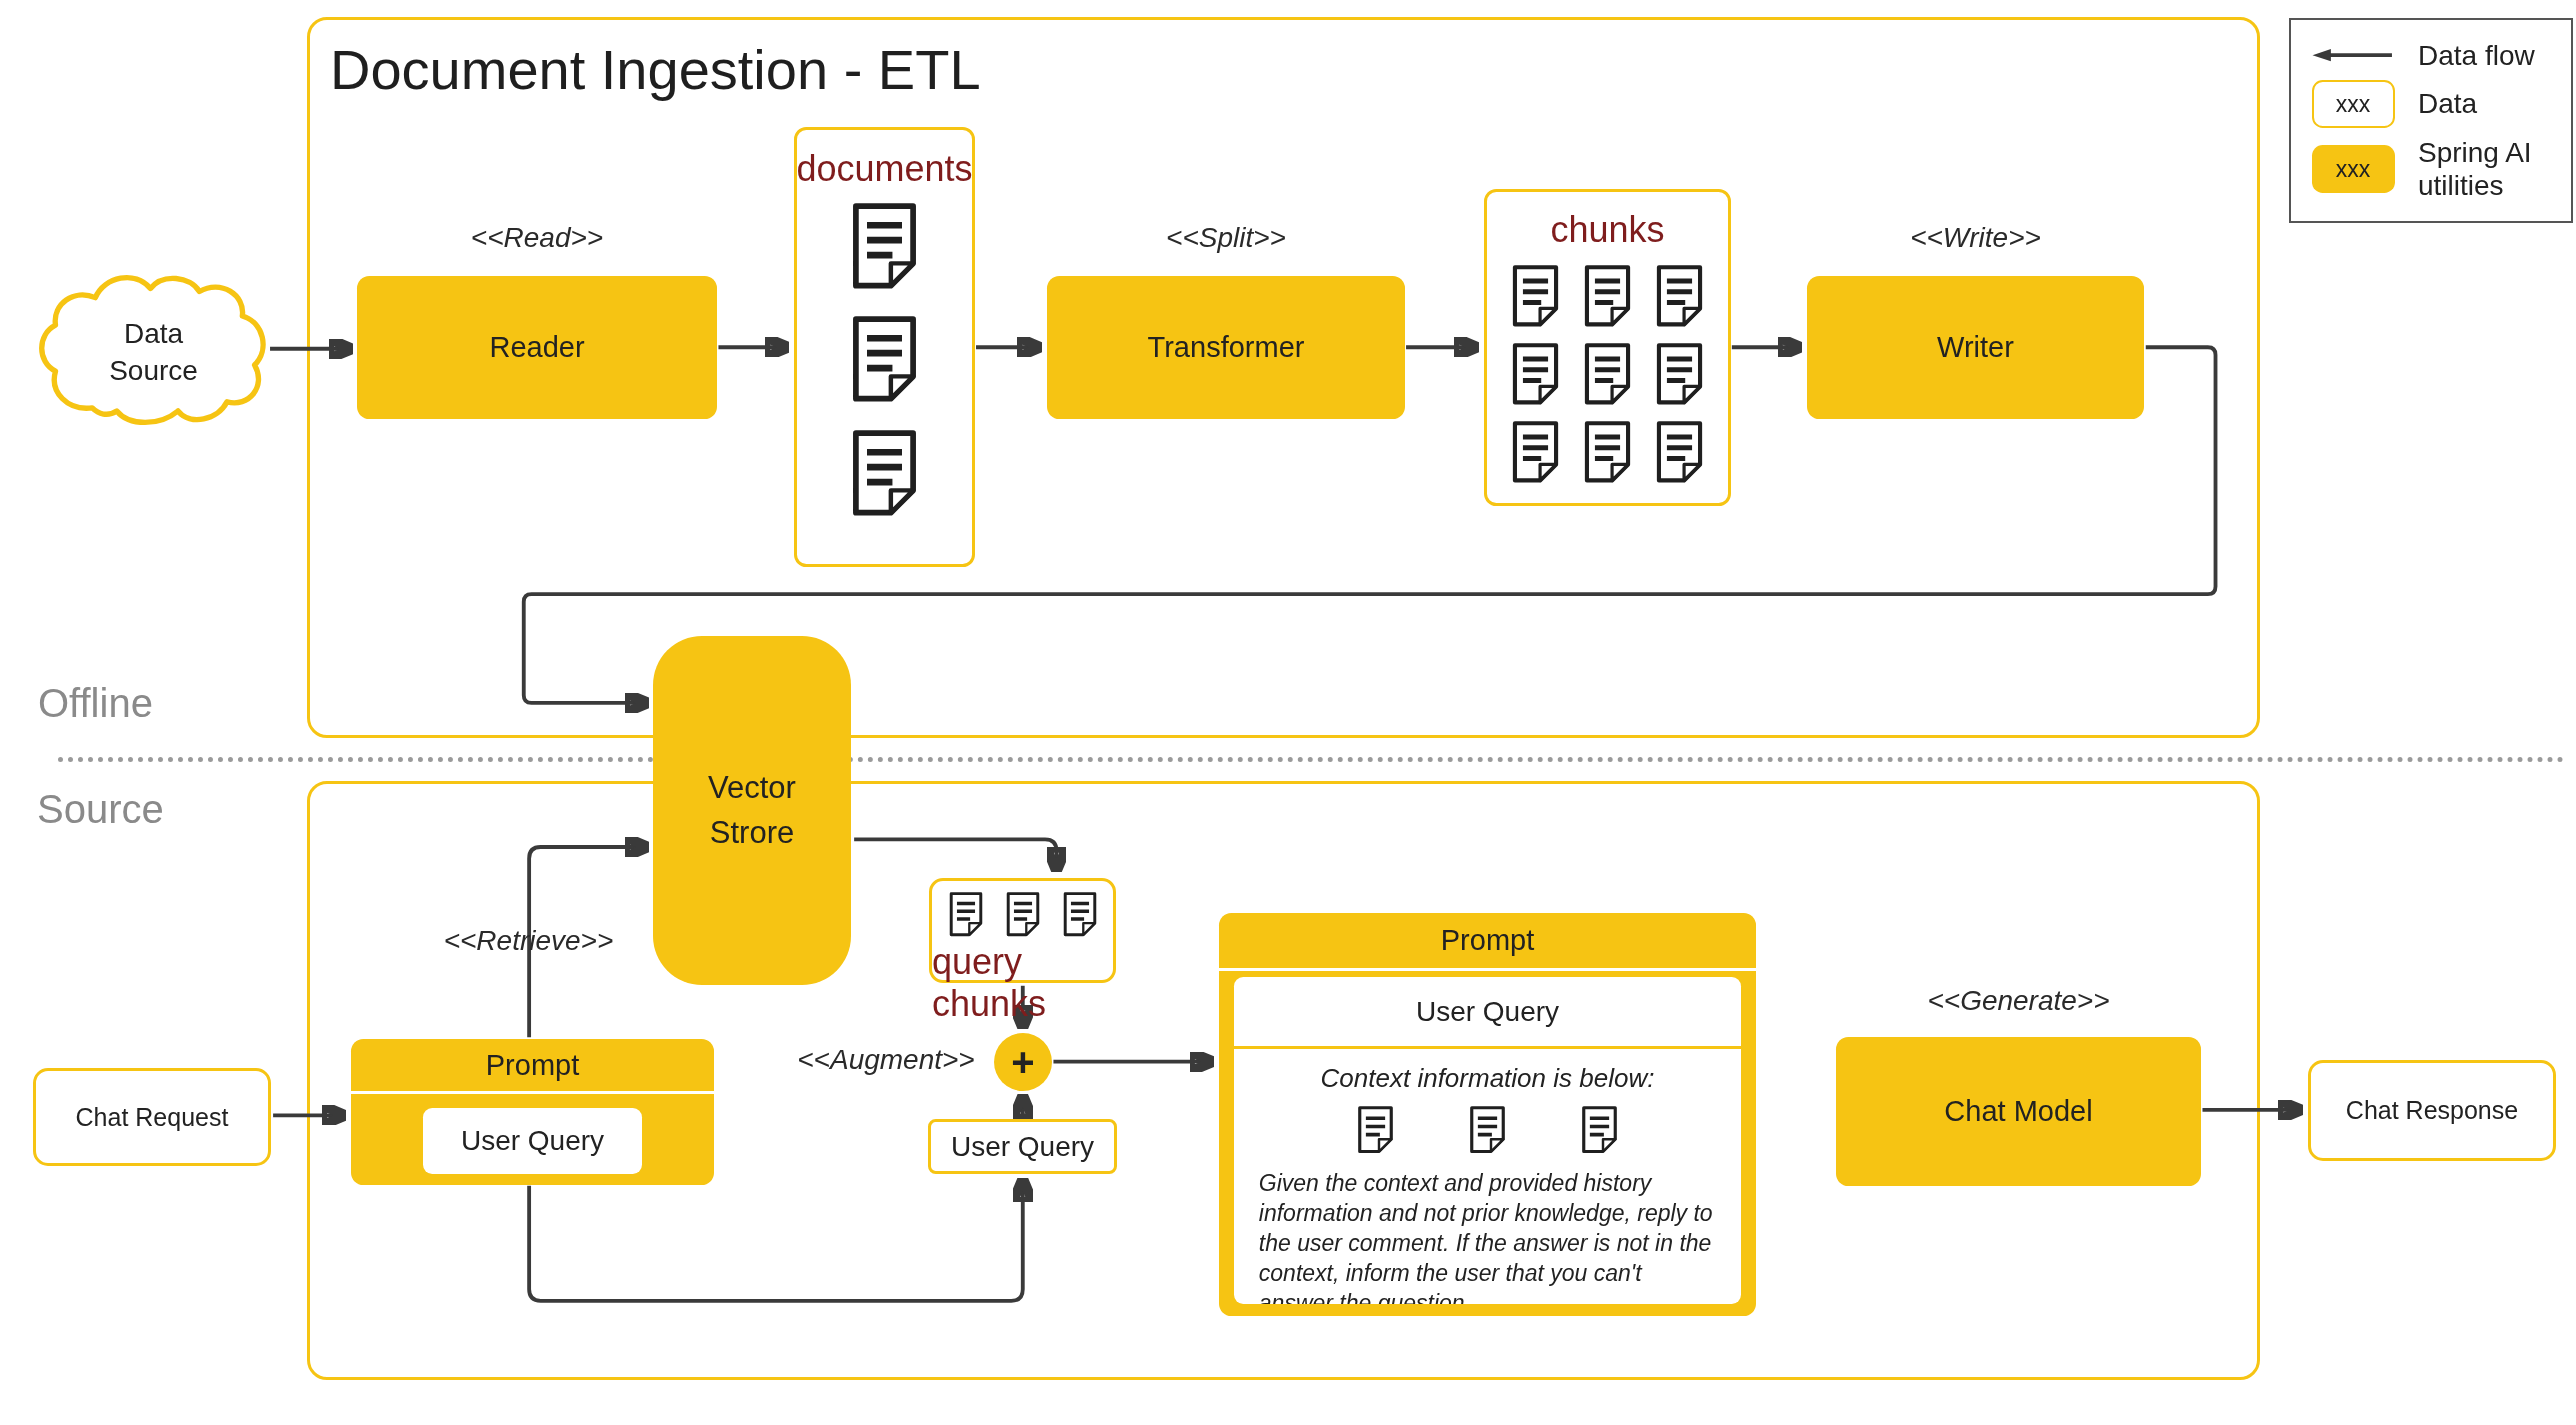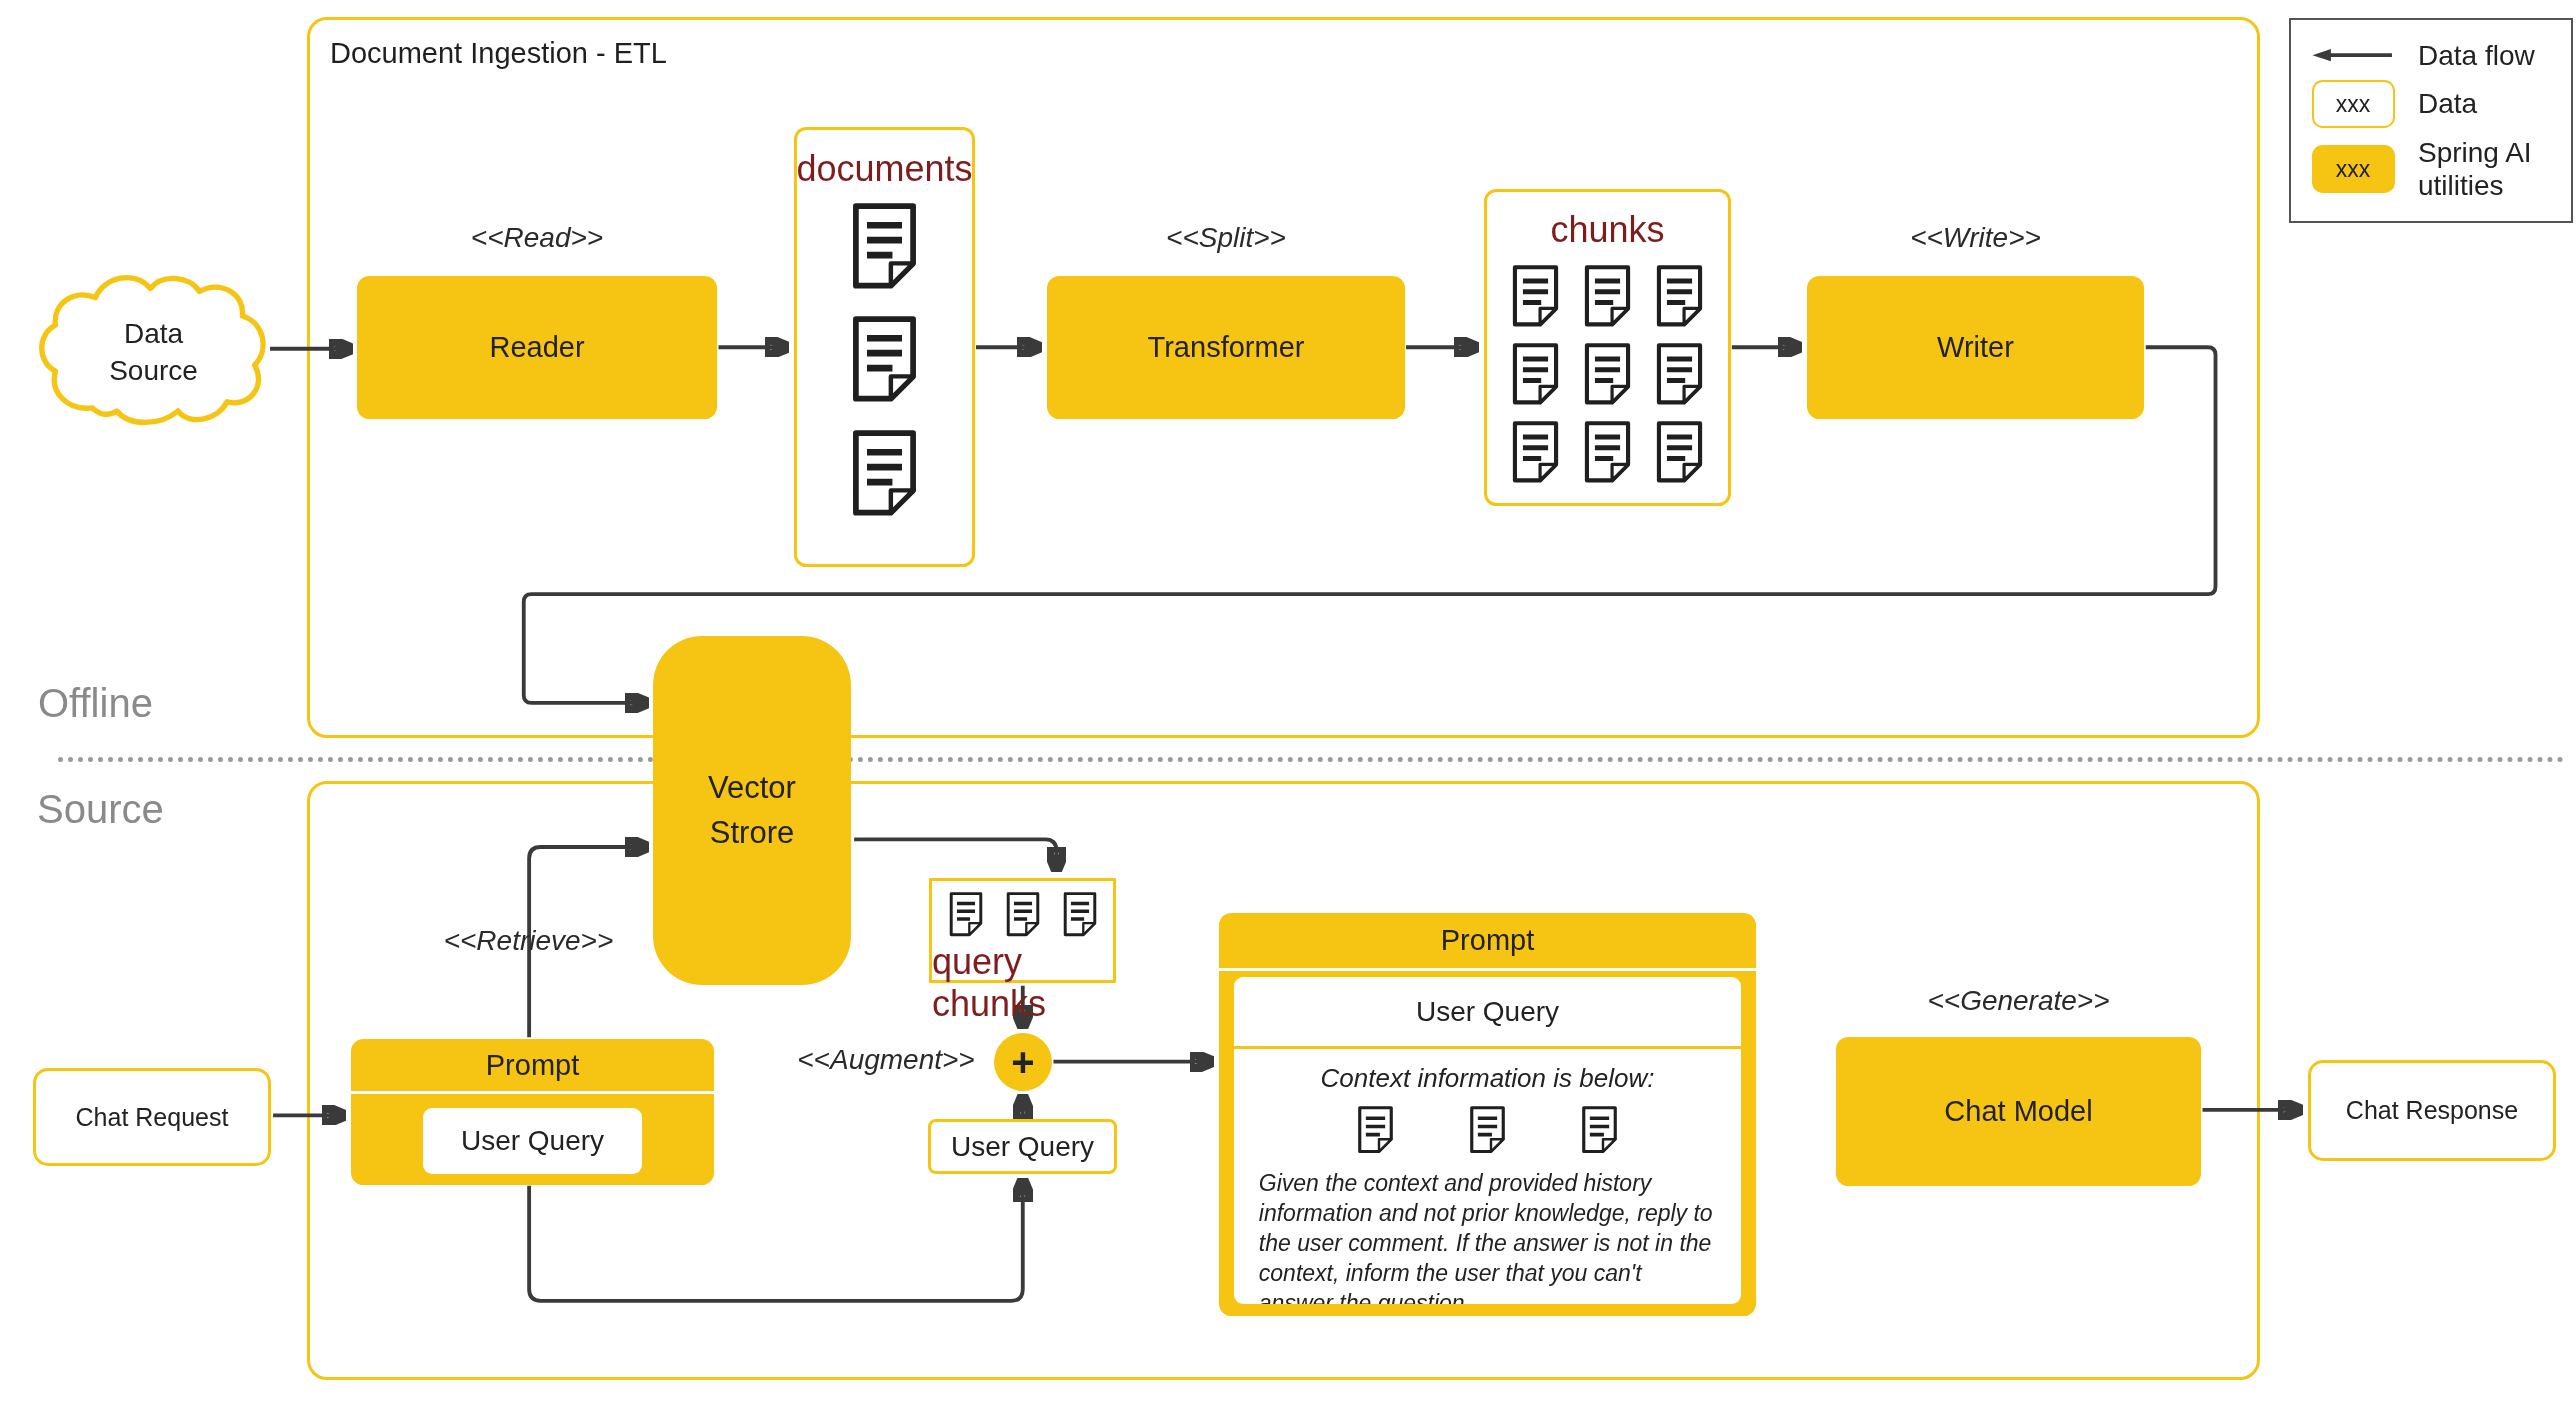--- a/index.html
+++ b/index.html
@@ -9,21 +9,21 @@
     --line:#3A3A3A;
     --text:#1F1F1F;
     --muted:#8A8A8A;
     --legend-border:#555555;
   }
   .canvas{position:relative;width:2576px;height:1425px;background:#fff;overflow:hidden;}
   .abs{position:absolute;}
 
   
   .container{border:3.8px solid var(--yellow);border-radius:20px;background:transparent;box-sizing:border-box;z-index:1;}
-  .sec-title{font-size:29px;letter-spacing:0;color:var(--text);z-index:1;white-space:nowrap;}
+  .sec-title{font-size:56px;letter-spacing:0;color:var(--text);z-index:1;white-space:nowrap;}
   .side-label{font-size:40px;color:var(--muted);z-index:1;white-space:nowrap;}
   .divider{border-top:5.4px dotted #9A9A9A;height:0;z-index:1;}
 
   
   .node{background:var(--yellow);border-radius:12.3px;display:flex;align-items:center;justify-content:center;
         font-size:29px;color:#222;z-index:3;box-sizing:border-box;text-align:center;}
   .wbox{background:#fff;border:3.1px solid var(--yellow);border-radius:15px;display:flex;align-items:center;justify-content:center;
         font-size:25px;color:#222;z-index:3;box-sizing:border-box;text-align:center;}
   .stereo{font-style:italic;font-size:28px;text-align:center;z-index:3;color:#2a2a2a;white-space:nowrap;}
 
@@ -220,21 +220,21 @@
 
   <div class="abs stereo" style="left:429px;top:925px;width:199px;">&lt;&lt;Retrieve&gt;&gt;</div>
 
   <div class="abs prompt" style="left:351px;top:1039px;width:363px;height:146px;">
     <div class="p-head" style="height:52px;">Prompt</div>
     <div style="position:relative;flex:1;">
       <div class="p1-uq abs" style="left:72px;top:14px;width:219px;height:66px;">User Query</div>
     </div>
   </div>
 
-  <div class="abs docbox" style="left:929px;top:878px;width:187px;height:105px;padding-top:10.7px;border-radius:1px;">
+  <div class="abs docbox" style="left:929px;top:878px;width:187px;height:105px;padding-top:10.7px;border-radius:14px;">
     <div style="display:flex;gap:17px;">
       <svg width="40" height="46" viewBox="0 0 52 60">
           <use href="#doc"></use>
         </svg>
       <svg width="40" height="46" viewBox="0 0 52 60">
           <use href="#doc"></use>
         </svg>
       <svg width="40" height="46" viewBox="0 0 52 60">
           <use href="#doc"></use>
         </svg>

